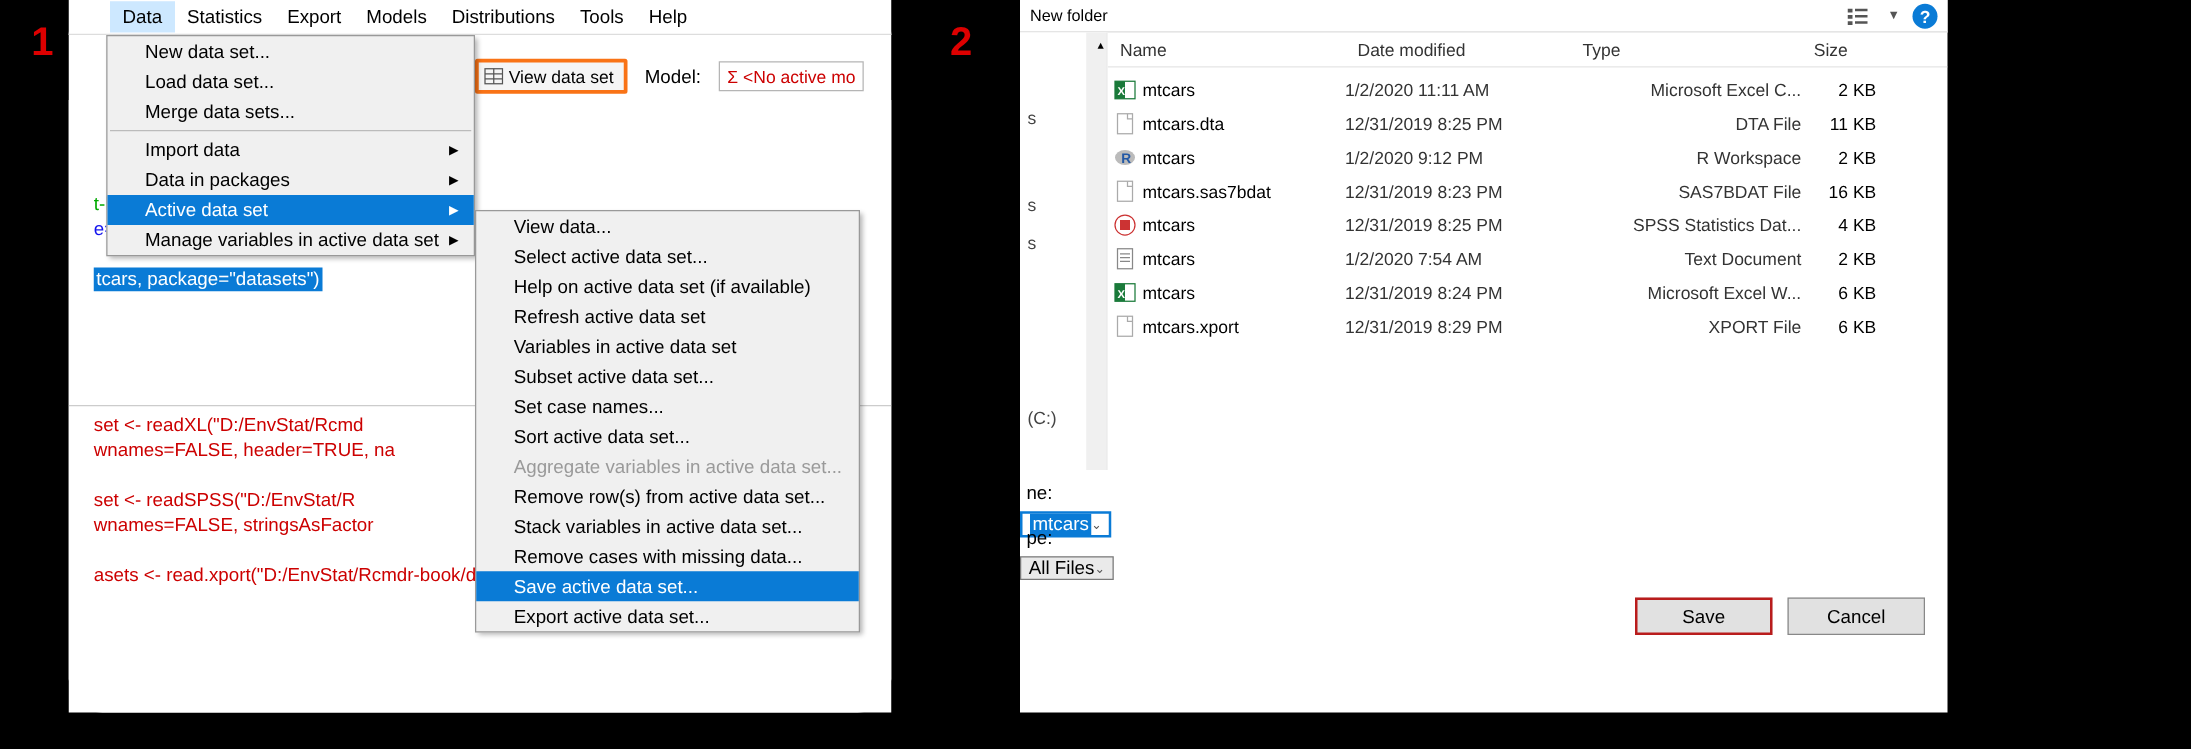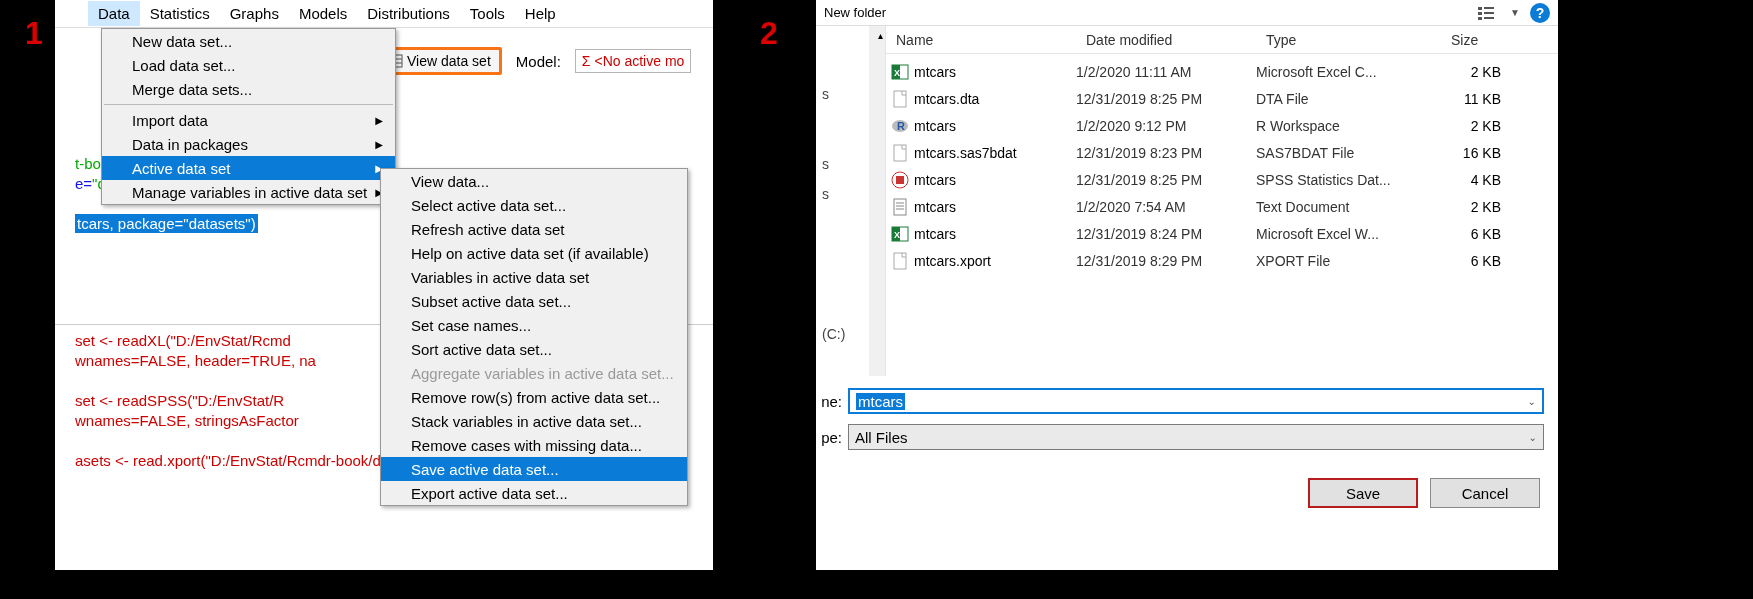--- a/index.html
+++ b/index.html
@@ -9,21 +9,21 @@
   #badge1 { top: 15px; left: 25px; }
   #badge2 { top: 15px; left: 760px; }
 
   
   #panel1 { position: absolute; left: 55px; top: 0; width: 658px; height: 570px; background: #fff; border-radius: 27px; }
   .menubar { height: 28px; background: #fff; display: flex; align-items: center; padding-left: 33px; border-bottom: 1px solid #ddd; }
   .menubar-item { padding: 4px 10px; font-size: 15px; cursor: default; }
   .menubar-item.active { background: #cde8ff; }
 
   .menu-popup { position: absolute; background: #f0f0f0; border: 1px solid #999; box-shadow: 2px 2px 4px rgba(0,0,0,.3); }
-  #menu1 { left: 30px; top: 28px; width: 295px; margin-left: 16px; }
+  #menu1 { left: 30px; top: 28px; width: 295px; }
   .menu-sep { height: 1px; background: #bbb; margin: 3px 2px; }
   .menu-row { height: 24px; display: flex; align-items: center; justify-content: space-between; padding: 0 12px 0 30px; font-size: 15px; cursor: default; }
   .menu-row.highlight { background: #0a7bd6; color: #fff; }
   .menu-row .arrow { font-size: 10px; }
   #menu2 { left: 325px; top: 168px; width: 308px; }
   .menu-row.disabled { color: #9a9a9a; }
 
   .toolbar-partial { position: absolute; left:325px; top: 44px; height: 34px; display:flex; align-items:center; gap:14px; }
   .btn-view { border:3px solid #f97316; background:#f5f5f5; padding:3px 8px 3px 4px; display:flex; align-items:center; gap:4px; border-radius:2px;}
   .icon-eye { width:16px;height:16px;}
@@ -52,25 +52,25 @@
   .nav-txt{position:absolute;left:6px;color:#444;font-size:14px;}
 
   .file-area{flex:1;overflow:hidden;}
   .file-header{display:flex;height:28px;align-items:center;border-bottom:1px solid #e5e5e5;font-size:14px;color:#333;}
   .fh{padding-left:10px;display:flex;align-items:center;gap:6px;}
   .fh-name{width:190px;} .fh-date{width:180px;} .fh-type{width:185px;} .fh-size{width:80px;text-align:right;padding-right:20px;}
   .sort-arrow{font-size:10px;color:#666;}
 
   .file-row{display:flex;height:27px;align-items:center;font-size:14px;}
   .fr-icon{width:28px;display:flex;justify-content:center;}
-  .fr-name{width:162px;} .fr-date{width:180px;color:#333;} .fr-type{width:185px;color:#333;} .fr-size{width:80px;text-align:right;padding-right:20px;}
+  .fr-name{width:162px;} .fr-date{width:180px;color:#333;} .fr-type{width:185px;color:#333;text-align:right;} .fr-size{width:80px;text-align:right;padding-right:20px;}
   .file-rows{padding-top:4px;}
 
   .p2-bottom{padding:10px 14px 0 0;}
-  .field-row{display:flex;align-items:center;height:30px;margin-bottom:6px;gap:6px;}
+  .field-row{display:flex;align-items:flex-start;height:30px;margin-bottom:6px;gap:6px;flex-direction:column;}
   .field-lbl{width:26px;text-align:right;font-size:15px;}
   .combo{flex:1;border:1px solid #7a7a7a;height:26px;display:flex;align-items:center;justify-content:space-between;padding:0 6px;font-size:15px;}
   .combo.focus{border:2px solid #0a7bd6;}
   .combo .sel-text{background:#0a7bd6;color:#fff;padding:0 2px;}
   .combo .dd{font-size:10px;color:#555;}
   .btn-row{display:flex;justify-content:flex-end;gap:12px;margin-top:26px;padding-right:4px;}
   .winbtn{width:110px;height:30px;border:1px solid #888;background:#e1e1e1;font-size:15px;display:flex;align-items:center;justify-content:center;}
   .winbtn.primary{border:2px solid #b91c1c;}
 
   svg{display:block;}
@@ -79,21 +79,21 @@
 <body>
 
 <div class="badge" id="badge1">1</div>
 <div class="badge" id="badge2">2</div>
 
 <div id="panel1">
 
   <div class="menubar" id="menubar">
       <div class="menubar-item active">Data</div>
       <div class="menubar-item">Statistics</div>
-      <div class="menubar-item">Graphs</div>
+      <div class="menubar-item">Export</div>
       <div class="menubar-item">Models</div>
       <div class="menubar-item">Distributions</div>
       <div class="menubar-item">Tools</div>
       <div class="menubar-item">Help</div>
     </div>
 
   <div class="toolbar-partial">
     <div class="btn-view">
       <svg class="icon-eye" viewBox="0 0 16 16">
           <rect x="1" y="2" width="14" height="12" fill="none" stroke="#555"></rect>
@@ -160,24 +160,24 @@
   </div>
 
   <div class="menu-popup" id="menu2">
       <div class="menu-row">
         <span>View data...</span>
       </div>
       <div class="menu-row">
         <span>Select active data set...</span>
       </div>
       <div class="menu-row">
+        <span>Help on active data set (if available)</span>
+      </div>
+      <div class="menu-row">
         <span>Refresh active data set</span>
-      </div>
-      <div class="menu-row">
-        <span>Help on active data set (if available)</span>
       </div>
       <div class="menu-row">
         <span>Variables in active data set</span>
       </div>
       <div class="menu-row">
         <span>Subset active data set...</span>
       </div>
       <div class="menu-row">
         <span>Set case names...</span>
       </div>

